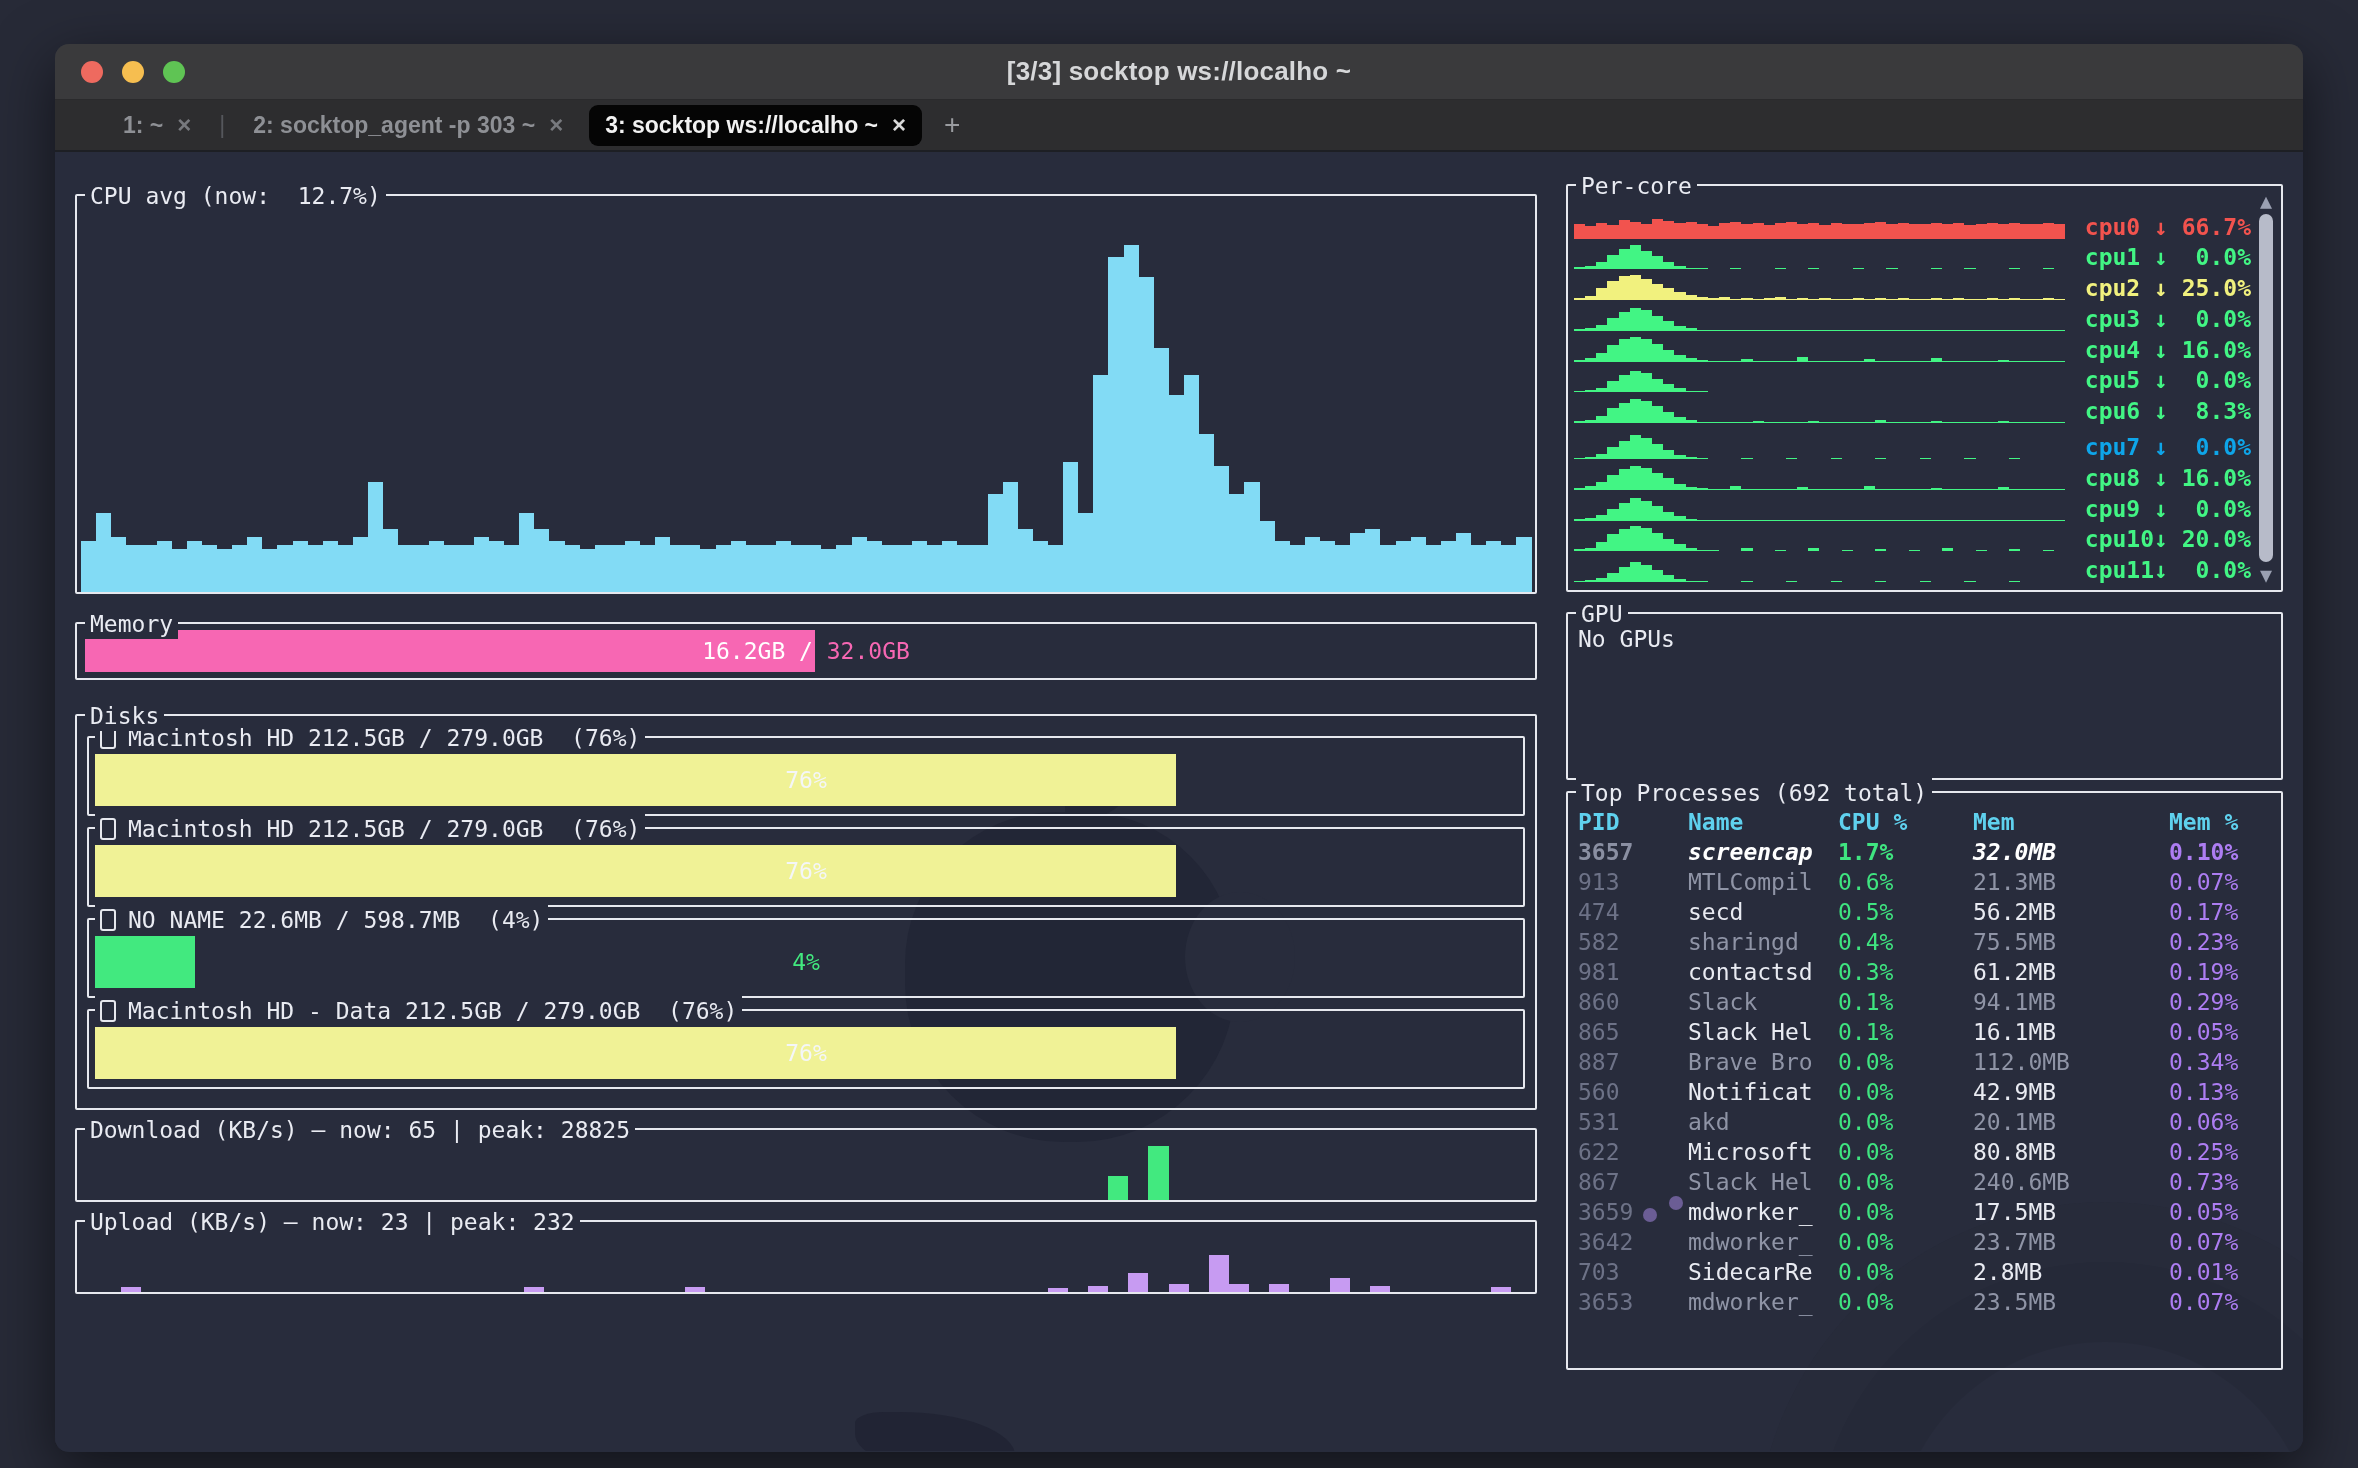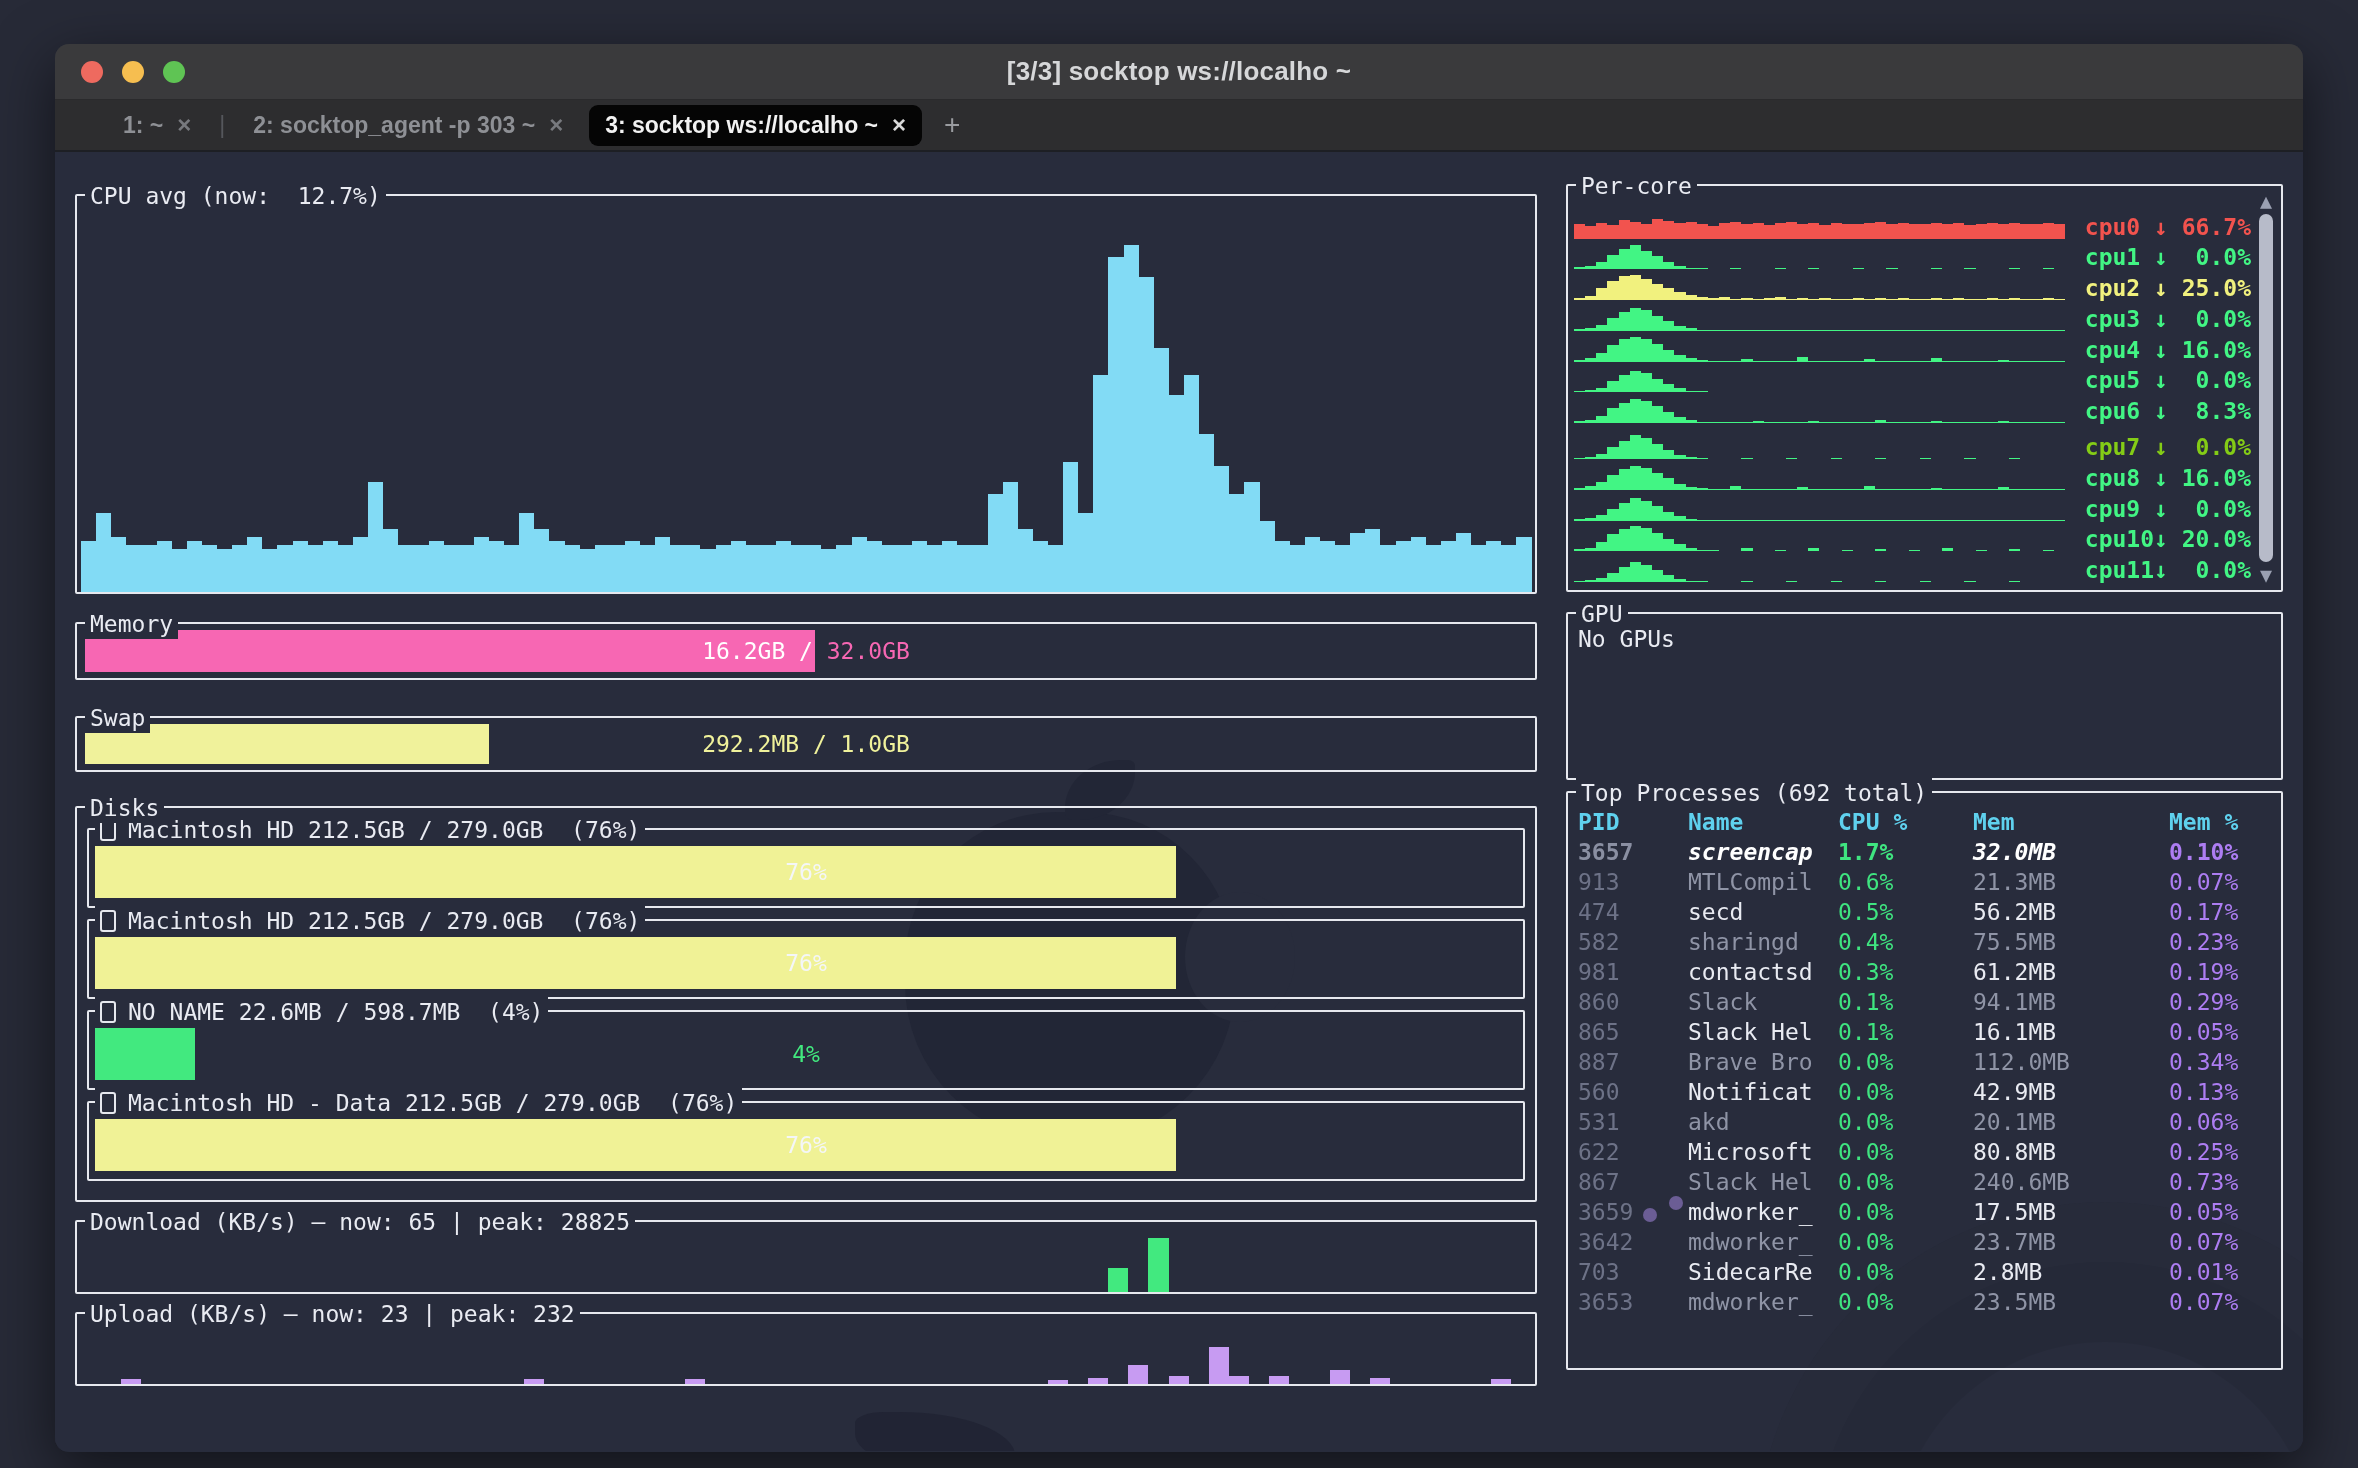--- a/index.html
+++ b/index.html
@@ -263,27 +263,20 @@
           <span class="panel-title">Memory</span>
           <div class="meter">
             <div class="meter-fill" id="mem-fill" style="width: 50.6%; background: rgb(247, 103, 179);"></div>
             <div class="meter-label">
               <span style="color:#ffffff;">16.2GB / </span>
               <span id="mem-total" style="color: rgb(247, 103, 179);">32.0GB</span>
             </div>
           </div>
         </div>
 
-        <div class="panel" style="height:56px;margin-top:36px;">
-          <span class="panel-title">Swap</span>
-          <div class="meter">
-            <div class="meter-fill" id="swap-fill" style="width: 28%; background: rgb(240, 242, 155);"></div>
-            <div class="meter-label" id="swap-label" style="color: rgb(240, 242, 155);">292.2MB / 1.0GB</div>
-          </div>
-        </div>
 
         <div class="panel" style="height:396px;margin-top:34px;">
           <span class="panel-title">Disks</span>
           <div class="disk-list" id="disk-list">
               <div class="subpanel">
                 <div class="subtitle"><span class="tofu"></span><span>Macintosh HD</span><span> 212.5GB / 279.0GB  (76%)</span></div>
                 <div class="submeter" style="position: absolute;">
                   <div class="meter-fill" style="width: 76%; background: rgb(240, 242, 150);"></div>
                   <div class="meter-label" style="color: rgb(244, 246, 248);">76%</div>
                 </div>
@@ -856,21 +849,21 @@
                   <div class="vbar" style="height: 3%; background: rgb(66, 245, 132);"></div>
                   <div class="vbar" style="height: 2%; background: rgb(66, 245, 132);"></div>
                   <div class="vbar" style="height: 2%; background: rgb(66, 245, 132);"></div>
                   <div class="vbar" style="height: 2%; background: rgb(66, 245, 132);"></div>
                   <div class="vbar" style="height: 3%; background: rgb(66, 245, 132);"></div>
                   <div class="vbar" style="height: 2%; background: rgb(66, 245, 132);"></div>
                   <div class="vbar" style="height: 2%; background: rgb(66, 245, 132);"></div>
                   <div class="vbar" style="height: 2%; background: rgb(66, 245, 132);"></div>
                   <div class="vbar" style="height: 2%; background: rgb(66, 245, 132);"></div>
                 </div>
-                <div class="core-label" style="color: #84cc16; margin-top: 13px;"><span class="cname">cpu7</span><span class="carrow">↓</span><span class="cval">0.0%</span></div>
+                <div class="core-label" style="color: #0ea5e9; margin-top: 13px;"><span class="cname">cpu7</span><span class="carrow">↓</span><span class="cval">0.0%</span></div>
               </div>
               <div class="core-row">
                 <div class="spark">
                   <div class="vbar" style="height: 8%; background: rgb(66, 245, 132);"></div>
                   <div class="vbar" style="height: 13%; background: rgb(66, 245, 132);"></div>
                   <div class="vbar" style="height: 30%; background: rgb(66, 245, 132);"></div>
                   <div class="vbar" style="height: 58%; background: rgb(66, 245, 132);"></div>
                   <div class="vbar" style="height: 80%; background: rgb(66, 245, 132);"></div>
                   <div class="vbar" style="height: 92%; background: rgb(66, 245, 132);"></div>
                   <div class="vbar" style="height: 84%; background: rgb(66, 245, 132);"></div>

